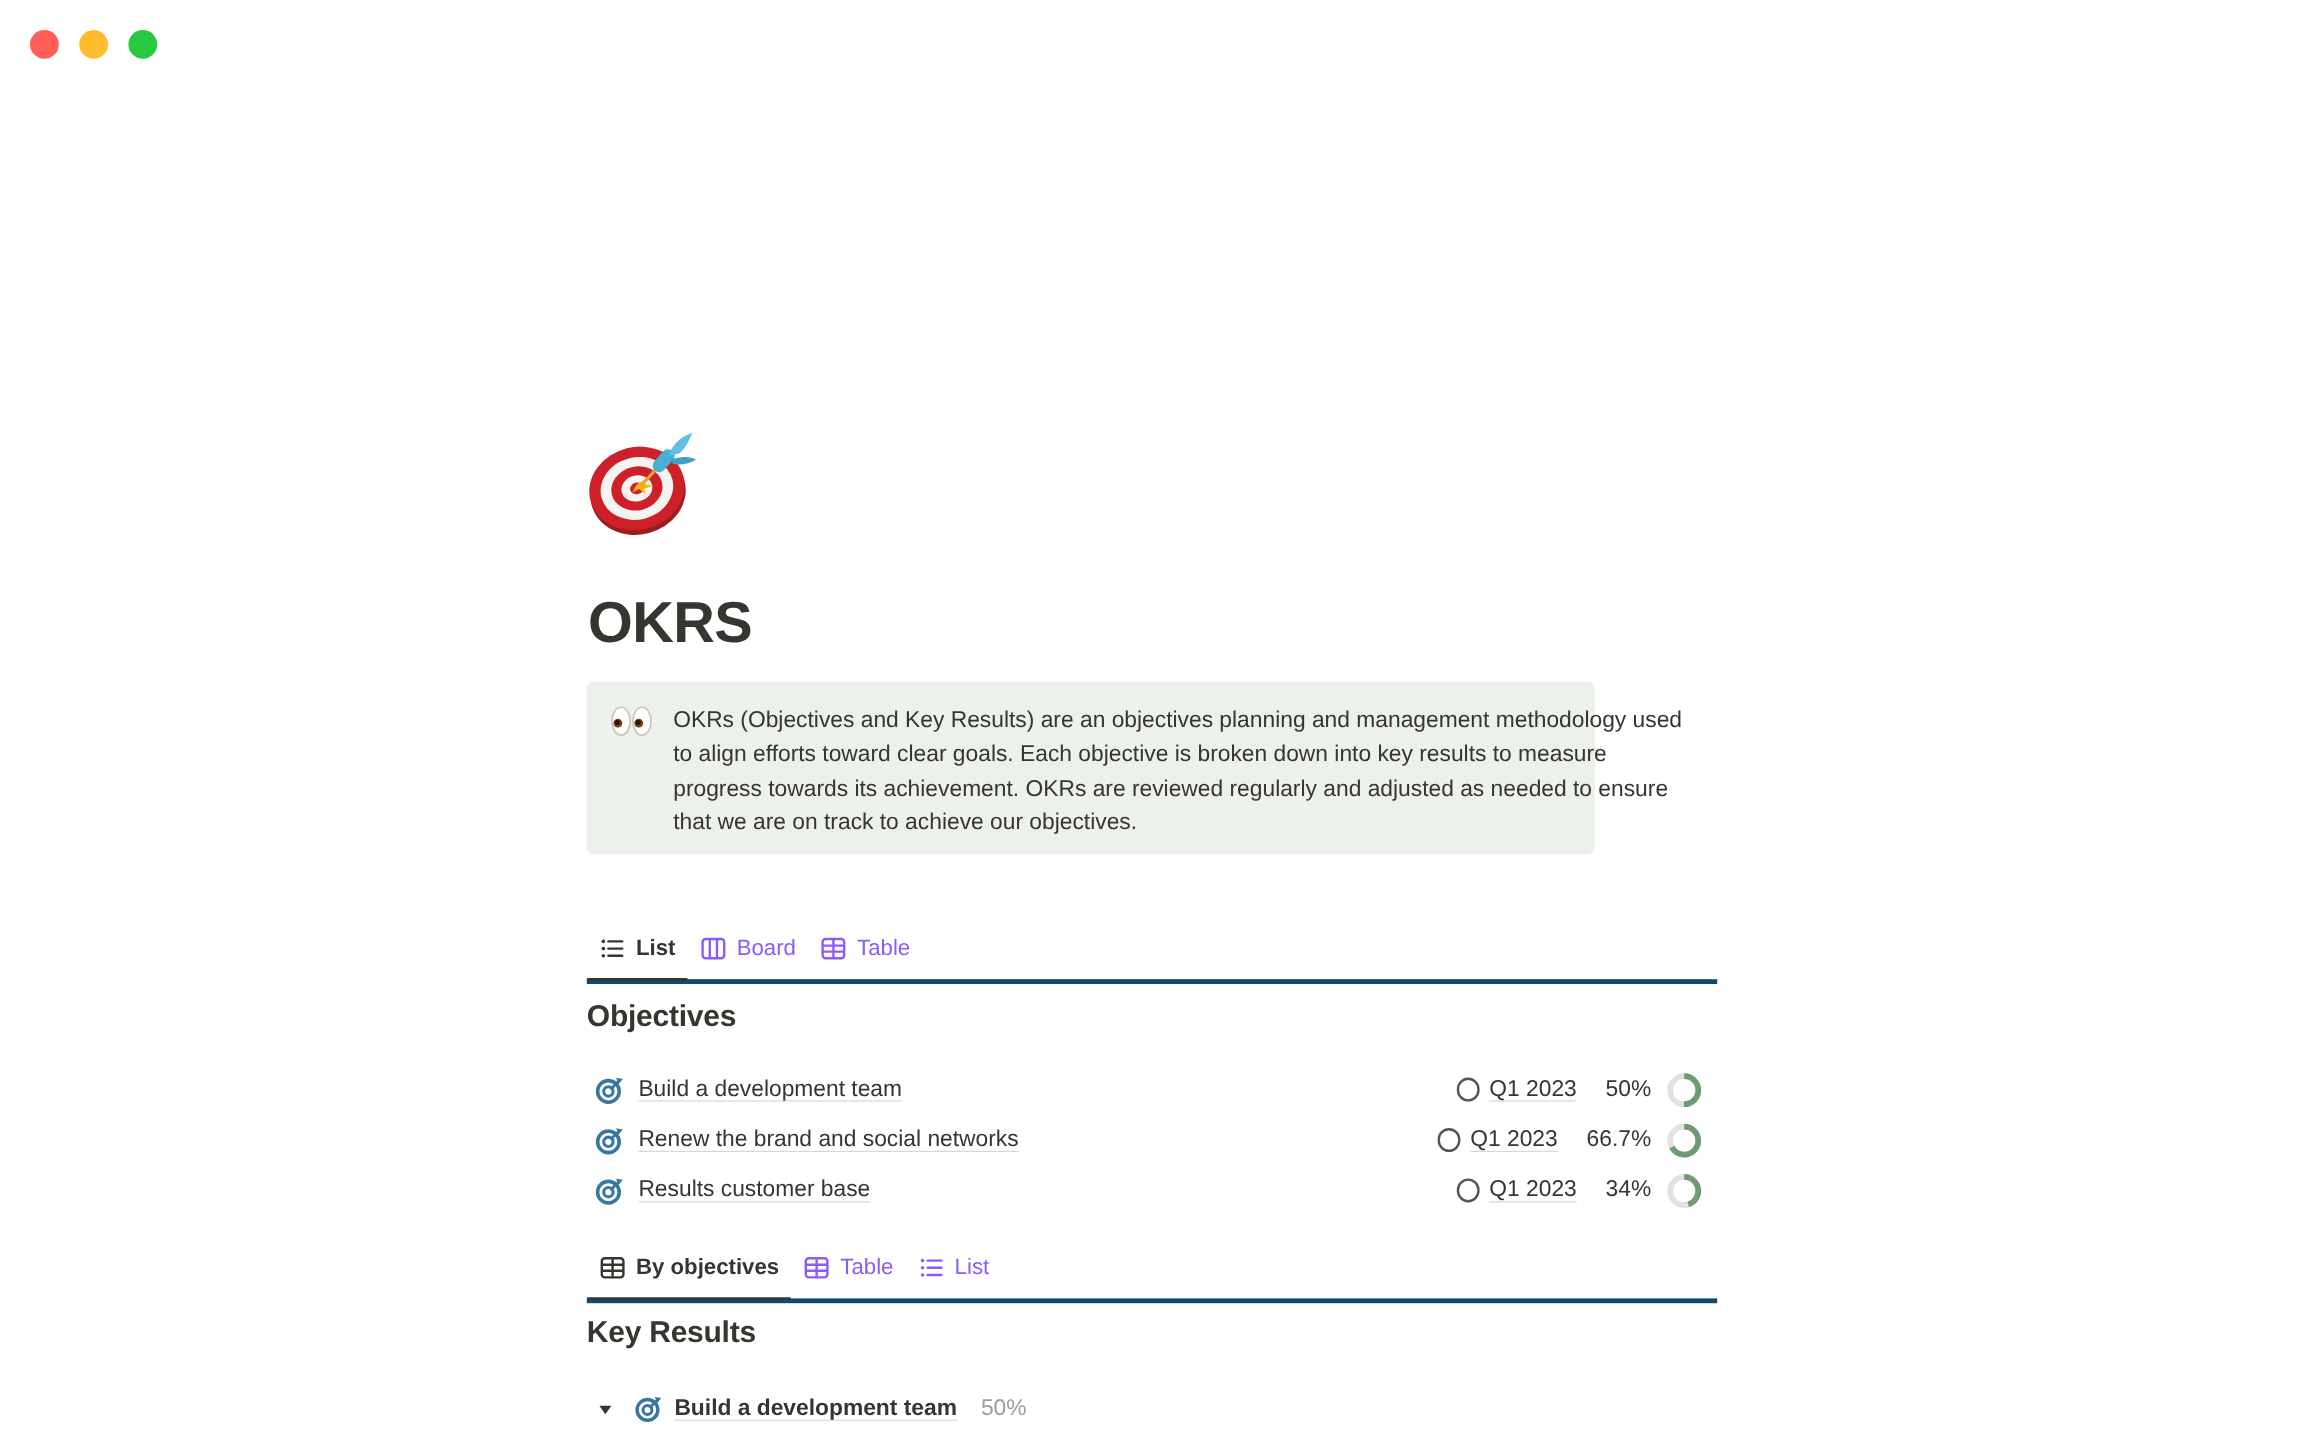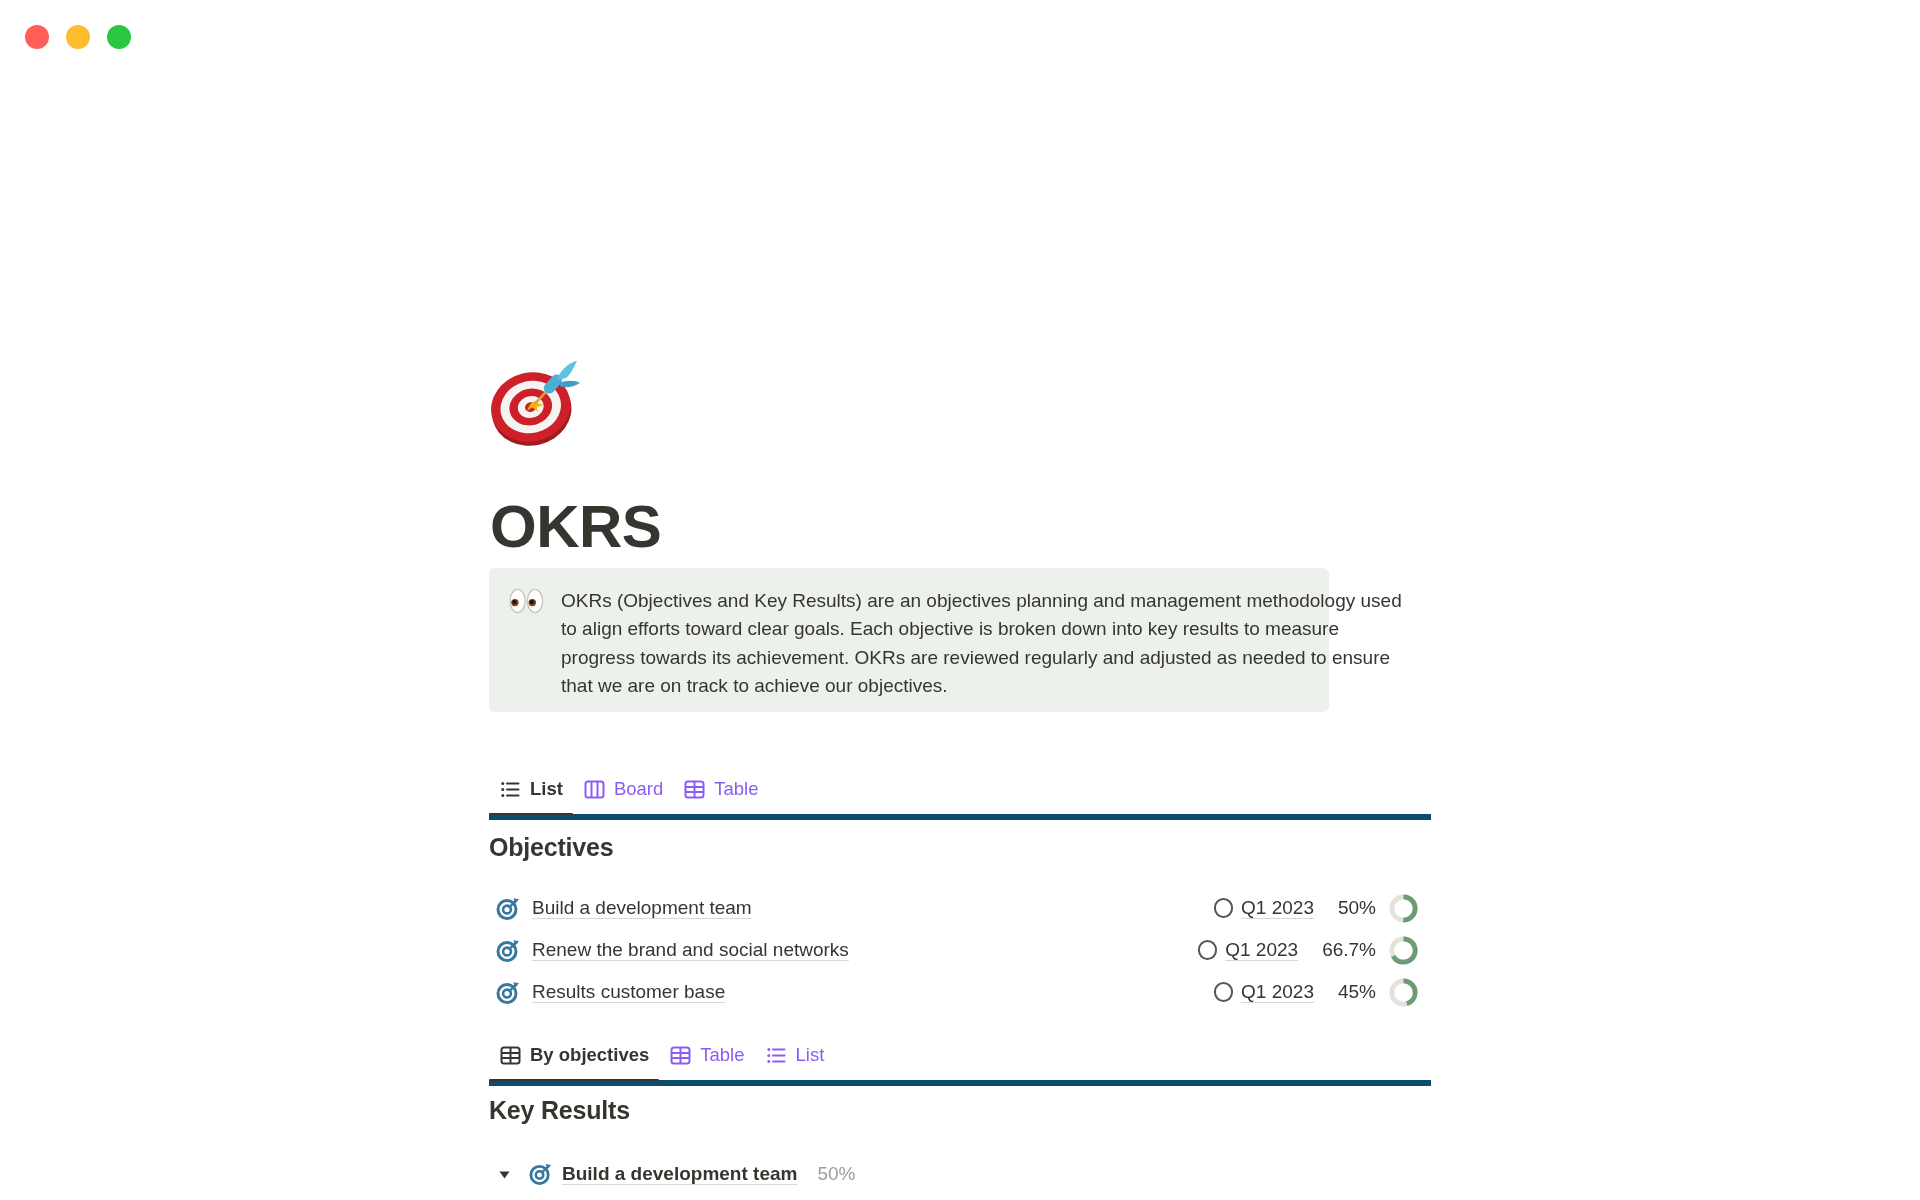--- a/index.html
+++ b/index.html
@@ -10,27 +10,27 @@
   }
   
   .traffic-lights{position:absolute;left:25px;top:25px;display:flex;gap:17px;}
   .tl{width:24px;height:24px;border-radius:50%;display:block;}
   .tl.red{background:#ff5f57;}
   .tl.yellow{background:#febc2e;}
   .tl.green{background:#28c840;}
   
   .content{position:absolute;left:489px;top:0;width:942px;height:1200px;}
   .page-icon{position:absolute;left:-2px;top:356px;width:96px;height:94px;cursor:pointer;}
-  .page-title{position:absolute;left:1px;top:492px;margin:0;font-size:60px;font-weight:700;letter-spacing:-0.5px;color:#37352f;}
+  .page-title{position:absolute;left:1px;top:492px;margin:0;font-size:48px;font-weight:700;letter-spacing:-0.5px;color:#37352f;}
   
   .callout{position:absolute;left:0;top:568px;width:840px;height:144px;background:#edf1ec;border-radius:6px;box-sizing:border-box;}
   .callout-icon{position:absolute;left:20px;top:20px;width:35px;height:26px;display:flex;}
   .callout-text{position:absolute;left:72px;top:19px;width:846px;margin:0;font-size:19px;line-height:28.4px;color:#37352f;}
   
-  .tabs{position:absolute;left:0;width:942px;height:46px;display:flex;border-bottom:6px solid #0c4a6e;box-sizing:border-box;}
+  .tabs{position:absolute;left:0;width:942px;height:46px;display:flex;border-bottom:4px solid #0c4a6e;box-sizing:border-box;}
   .tabs.tabs-objectives{top:774px;}
   .tabs.tabs-keyresults{top:1040px;}
   .tab{display:flex;align-items:center;gap:8px;padding:0 10px 10px;position:relative;font-size:18.5px;font-weight:500;color:#8b5cf6;cursor:pointer;white-space:nowrap;}
   .tab.active{color:#37352f;font-weight:600;}
   .tab.active::after{content:"";position:absolute;left:0;right:0;bottom:-1px;height:2.5px;background:#37352f;border-radius:1px;}
   .tab-icon{display:flex;}
   .tab-icon svg{display:block;}
   
   .section-heading{position:absolute;left:0;margin:0;font-size:25px;font-weight:700;letter-spacing:-0.2px;color:#37352f;}
   .heading-objectives{top:833px;}
@@ -212,21 +212,21 @@
             <path d="M17.4 2.2 l5.6 1 -3.6 4.4 z" fill="currentColor"></path>
           </svg>
         </span>
         <span class="row-title underlined">Results customer base</span>
       </div>
       <div class="row-right">
         <div class="quarter-chip">
           <span class="status-circle"></span>
           <span class="quarter-label underlined">Q1 2023</span>
         </div>
-        <span class="pct">45%</span>
+        <span class="pct">34%</span>
         <span class="ring">
           <svg width="29" height="29" viewBox="0 0 29 29">
             <circle cx="14.5" cy="14.5" r="11.7" fill="none" stroke="#e4e2df" stroke-width="4.8"></circle>
             <circle class="ring-fill" cx="14.5" cy="14.5" r="11.7" fill="none" stroke="#6d9b74" stroke-width="4.8" stroke-dasharray="33.08097064230052 73.51326809400115"></circle>
           </svg>
         </span>
       </div>
     </div>
 
   </div>

